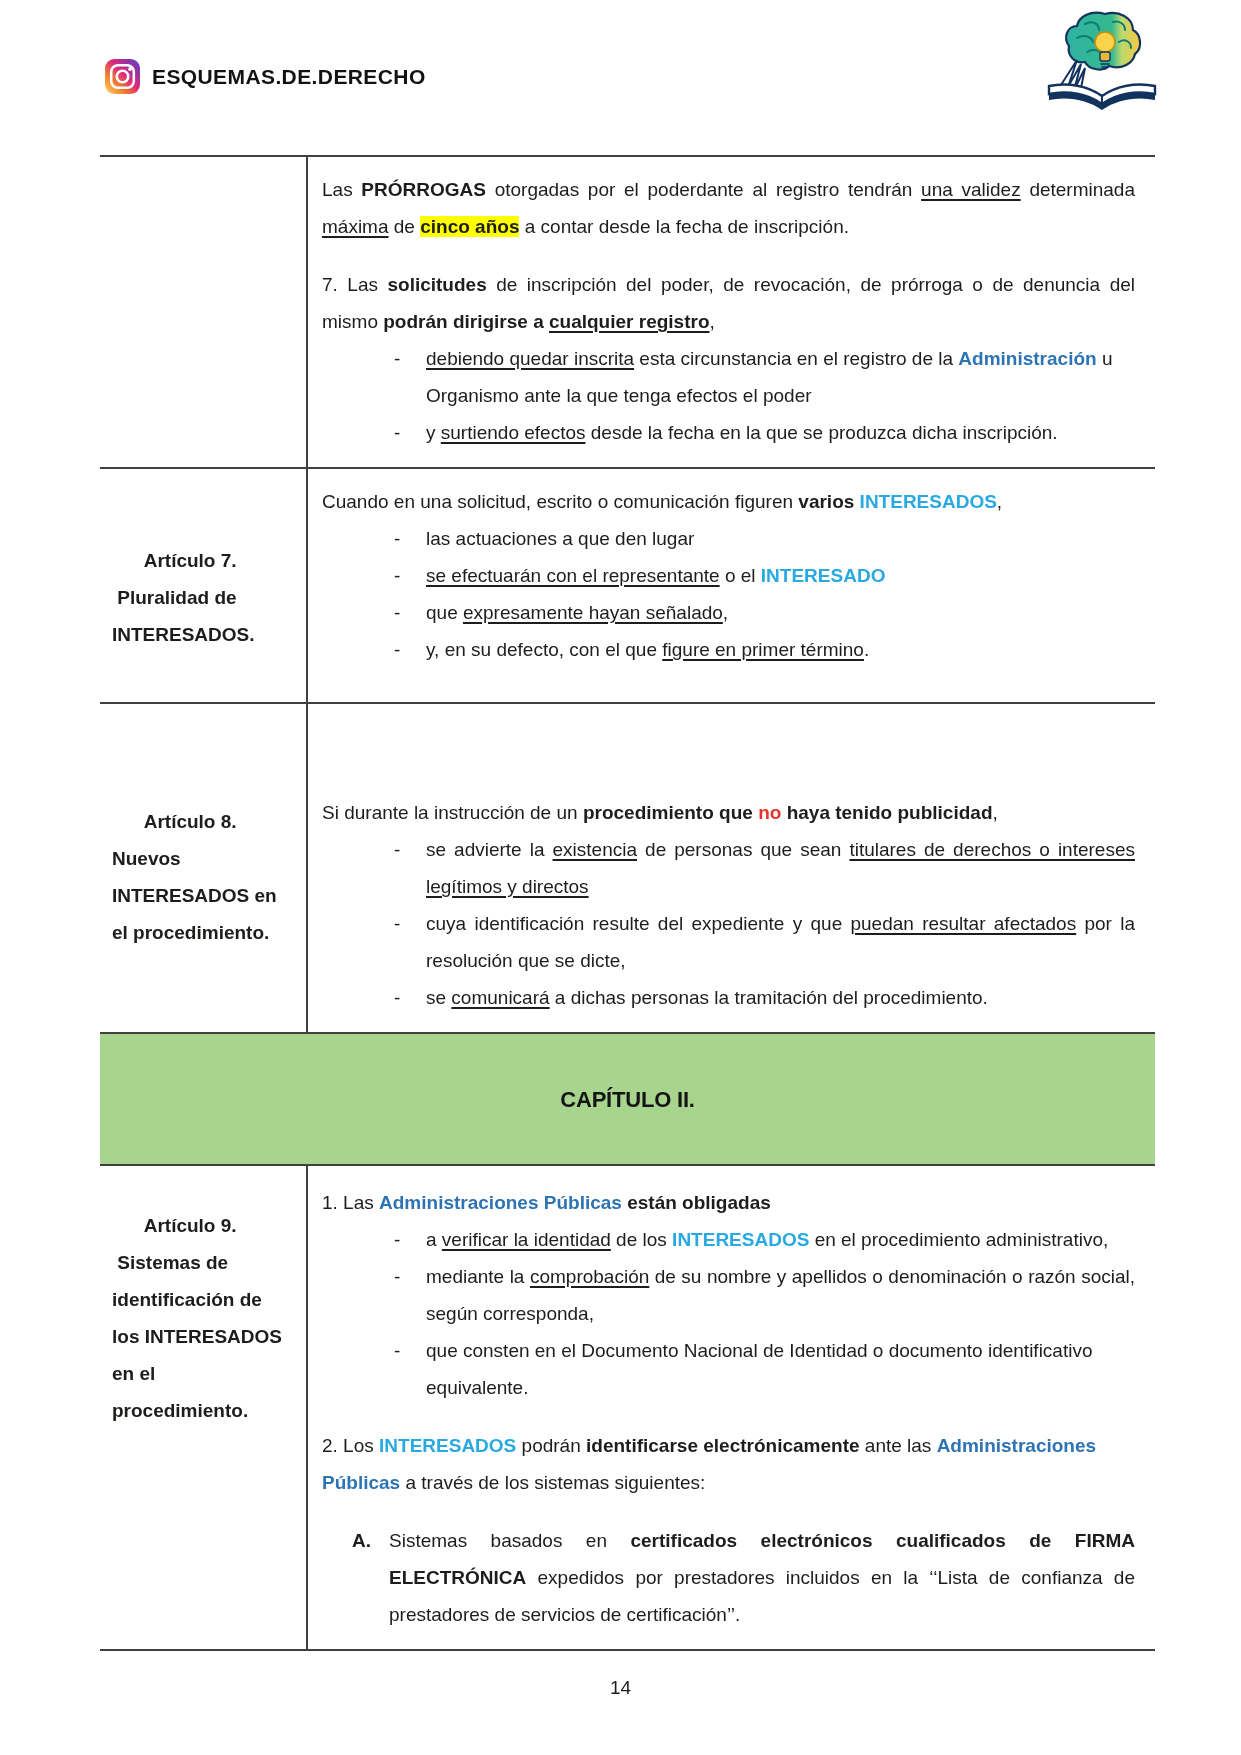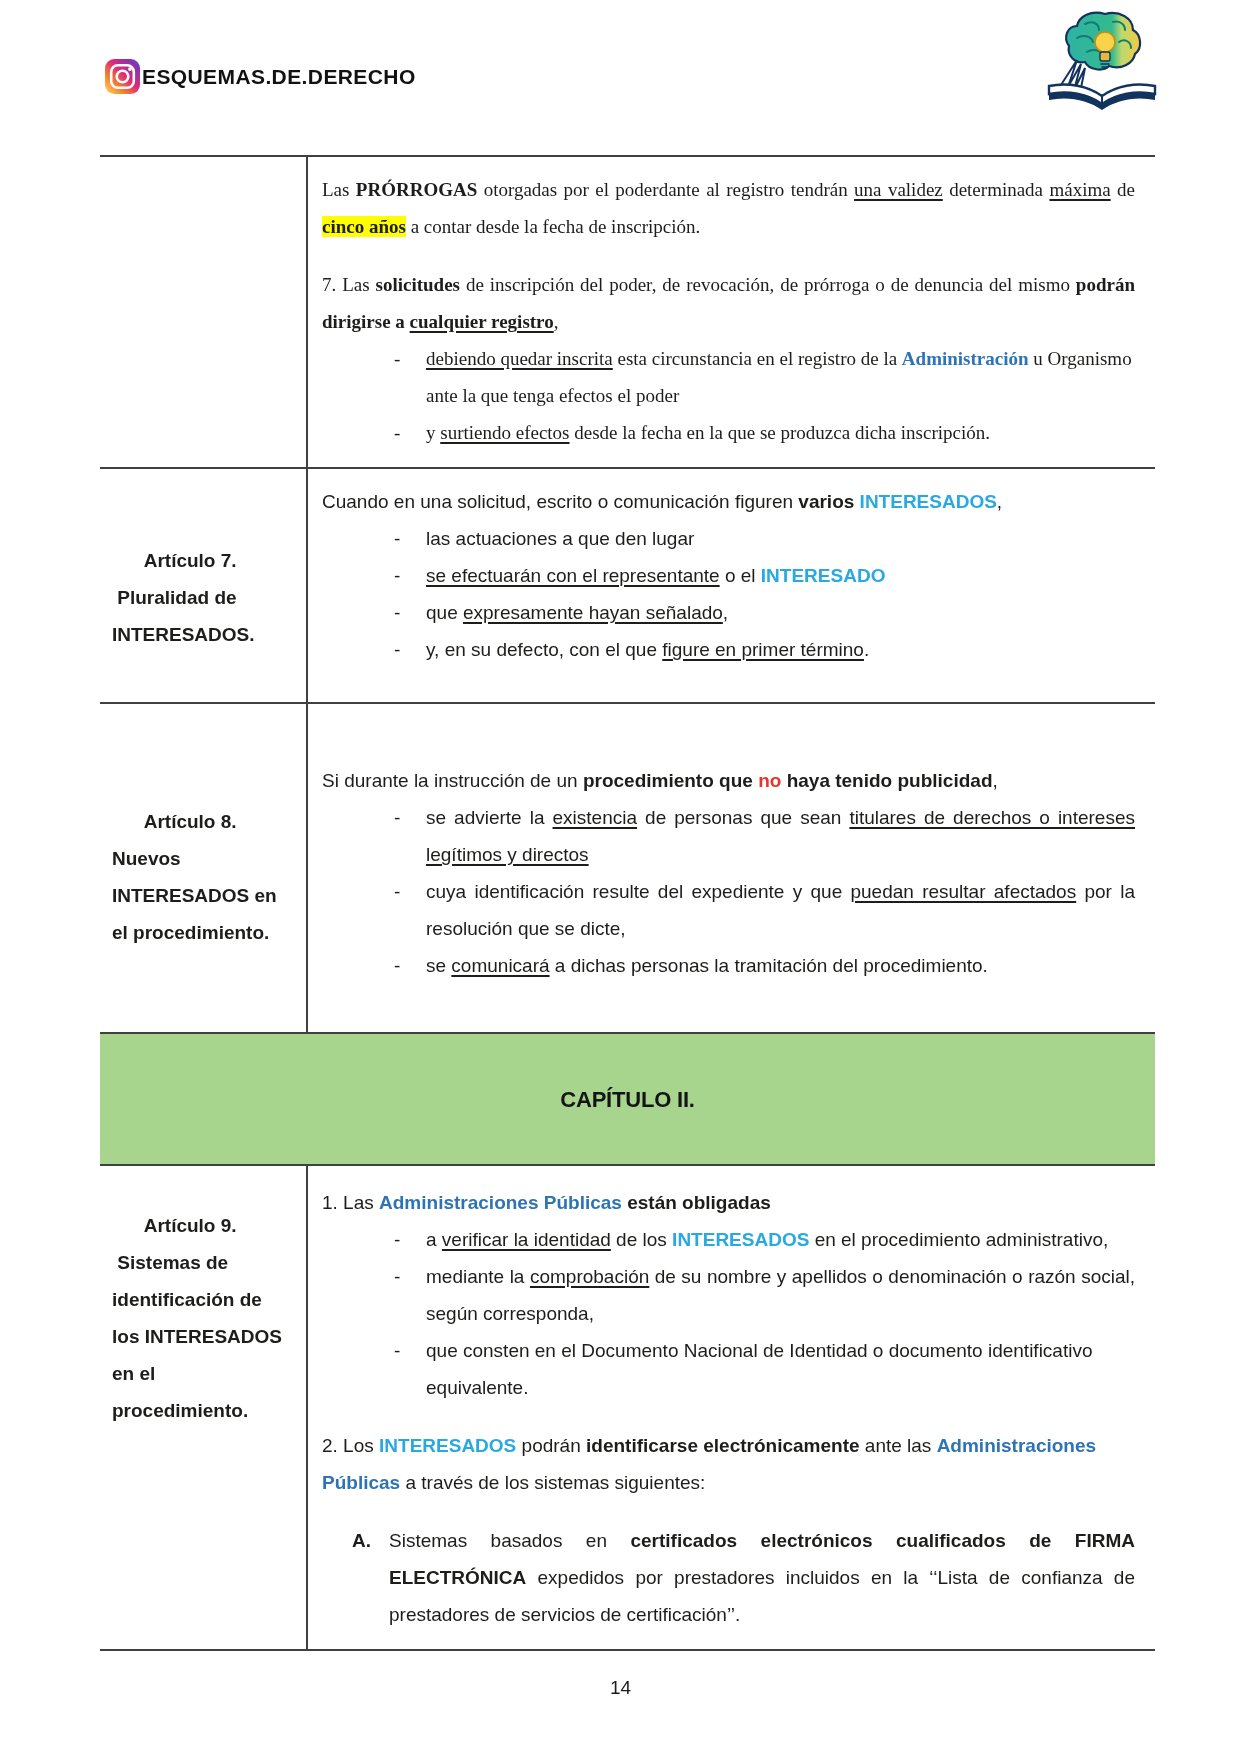--- a/index.html
+++ b/index.html
@@ -6,35 +6,35 @@
     --cyan:#29A9E1; --blue:#2E74B5; --red:#E5362D;
     --highlight:#FFFF00; --banner_green:#A8D58E; --border:#404040; --text:#1D1D1B;
   }
   *{margin:0;padding:0;box-sizing:border-box;}
   html,body{background:#ffffff;}
   body{font-family:"Liberation Sans","DejaVu Sans",sans-serif;color:var(--text);}
   .page{width:1241px;min-height:1755px;margin:0 auto;background:#fff;position:relative;overflow:hidden;}
 
   
   .header{position:relative;height:155px;}
-  .ig-row{position:absolute;left:104px;top:58px;display:flex;align-items:center;gap:1px;}
+  .ig-row{position:absolute;left:104px;top:58px;display:flex;align-items:center;gap:11px;}
   .ig-badge{width:37px;height:37px;flex:0 0 auto;}
   .handle{font-size:21px;font-weight:bold;letter-spacing:.4px;color:#121212;}
   .brand-logo{position:absolute;right:78px;top:8px;width:122px;height:110px;}
 
   
   .doc-table{margin:0 86px 0 100px;width:1055px;border-top:2px solid var(--border);}
   .row{display:flex;border-bottom:2px solid var(--border);background:#fff;}
   .cell-left{width:208px;flex:0 0 auto;border-right:2px solid var(--border);
              font-weight:bold;font-size:19px;line-height:37px;
              padding:40px 6px 12px 12px;white-space:pre-wrap;}
   .cell-right{flex:1;font-size:19px;line-height:37px;padding:14px 20px 16px 14px;}
-  .row-0{min-height:277px;font-family:Liberation Serif, serif;}
+  .row-0{min-height:277px;}
   .row-1{min-height:203px;} .row-1 .cell-left{padding-top:36px;} .row-1 .cell-right{padding-top:14px;}
-  .row-2{min-height:330px;} .row-2 .cell-left{padding-top:62px;} .row-2 .cell-right{padding-top:58px;}
+  .row-2{min-height:330px;} .row-2 .cell-left{padding-top:62px;} .row-2 .cell-right{padding-top:90px;}
   .row-4{min-height:483px;} .row-4 .cell-left{padding-top:4px;} .row-4 .cell-right{padding-top:18px;}
 
   .block{min-height:37px;}
   .justify{text-align:justify;}
   .spacer{height:21px;}
   .dash{position:relative;padding-left:104px;}
   .dash>.marker{position:absolute;left:72px;top:0;}
   .alpha{position:relative;padding-left:67px;}
   .alpha>.marker{position:absolute;left:30px;top:0;font-weight:bold;}
 

